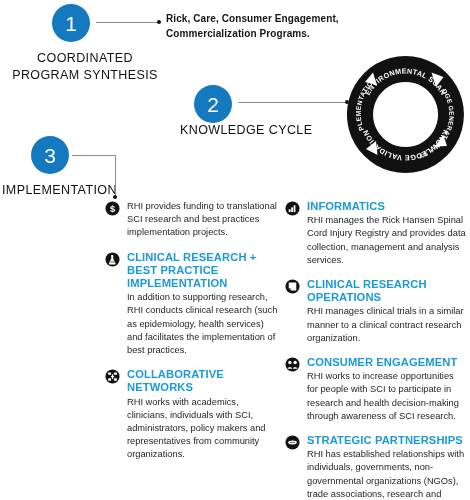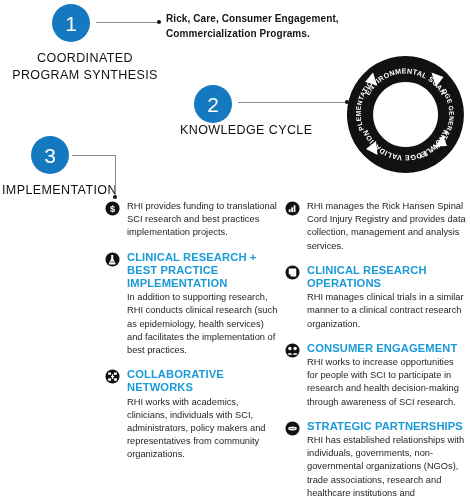--- a/index.html
+++ b/index.html
@@ -235,20 +235,21 @@
 
 <div class="col" id="col-right">
 
   <div class="item">
     <svg class="item-icon" viewBox="0 0 16 16">
       <circle cx="8" cy="8" r="7.5" fill="#111111"></circle>
       <rect x="4.0" y="8.8" width="1.9" height="3.0" fill="#ffffff"></rect>
       <rect x="6.6" y="6.8" width="1.9" height="5.0" fill="#ffffff"></rect>
       <rect x="9.2" y="4.6" width="1.9" height="7.2" fill="#ffffff"></rect>
     </svg>
+    <p class="item-title">INFORMATICS</p>
     <p class="item-body">RHI manages the Rick Hansen Spinal Cord Injury Registry and provides data collection, management and analysis services.</p>
   </div>
 
   <div class="item">
     <svg class="item-icon" viewBox="0 0 16 16">
       <circle cx="8" cy="8" r="7.5" fill="#111111"></circle>
       <path d="M4.0 3.8 h8.0 v8.4 h-5.6 L4.0 9.6 Z" fill="#ffffff"></path>
       <path d="M6.5 12.2 L4.0 9.6 h2.5 Z" fill="#111111" opacity="0.45"></path>
     </svg>
     <p class="item-title">CLINICAL RESEARCH OPERATIONS</p>

